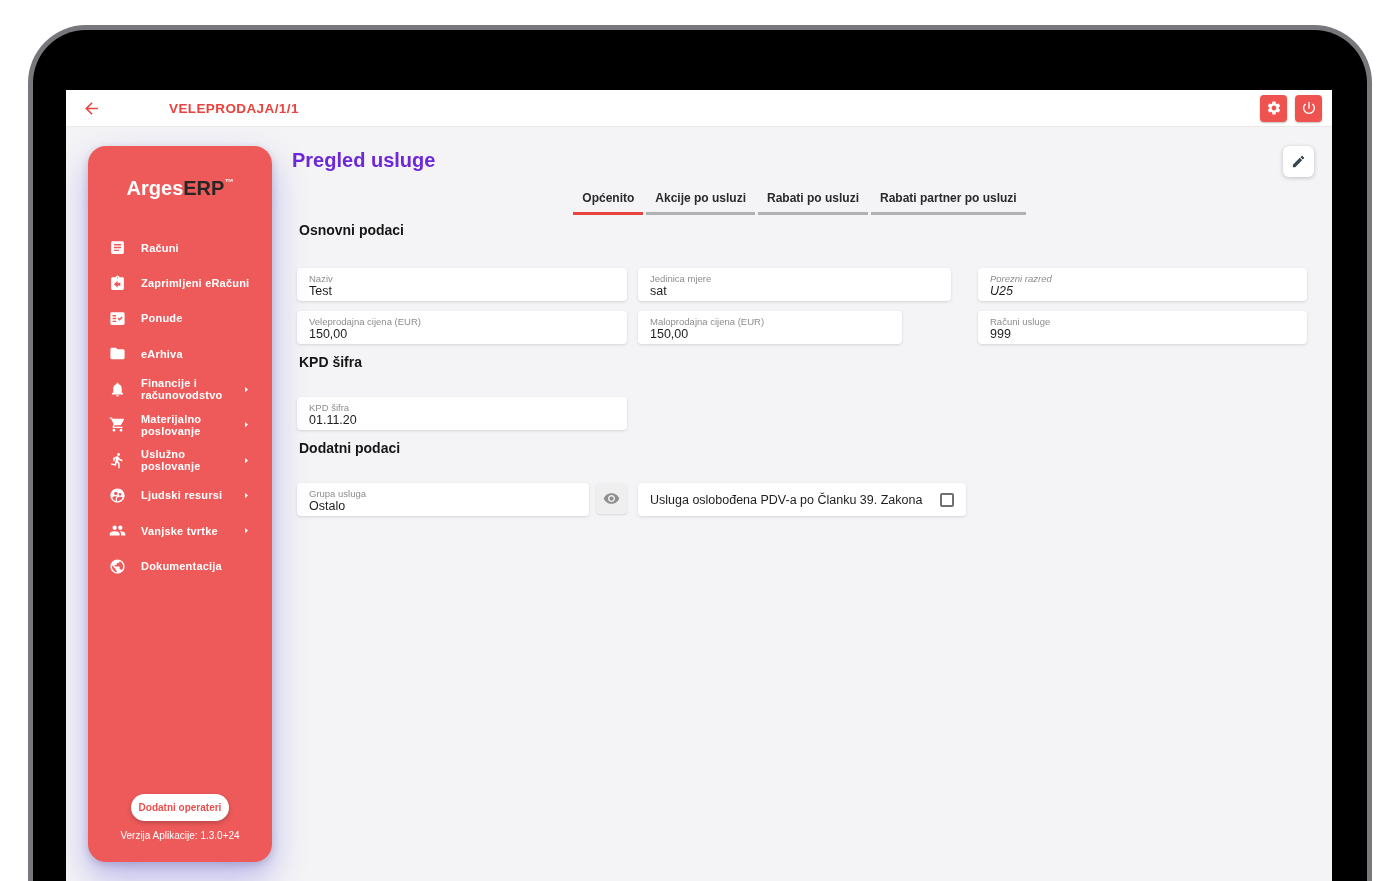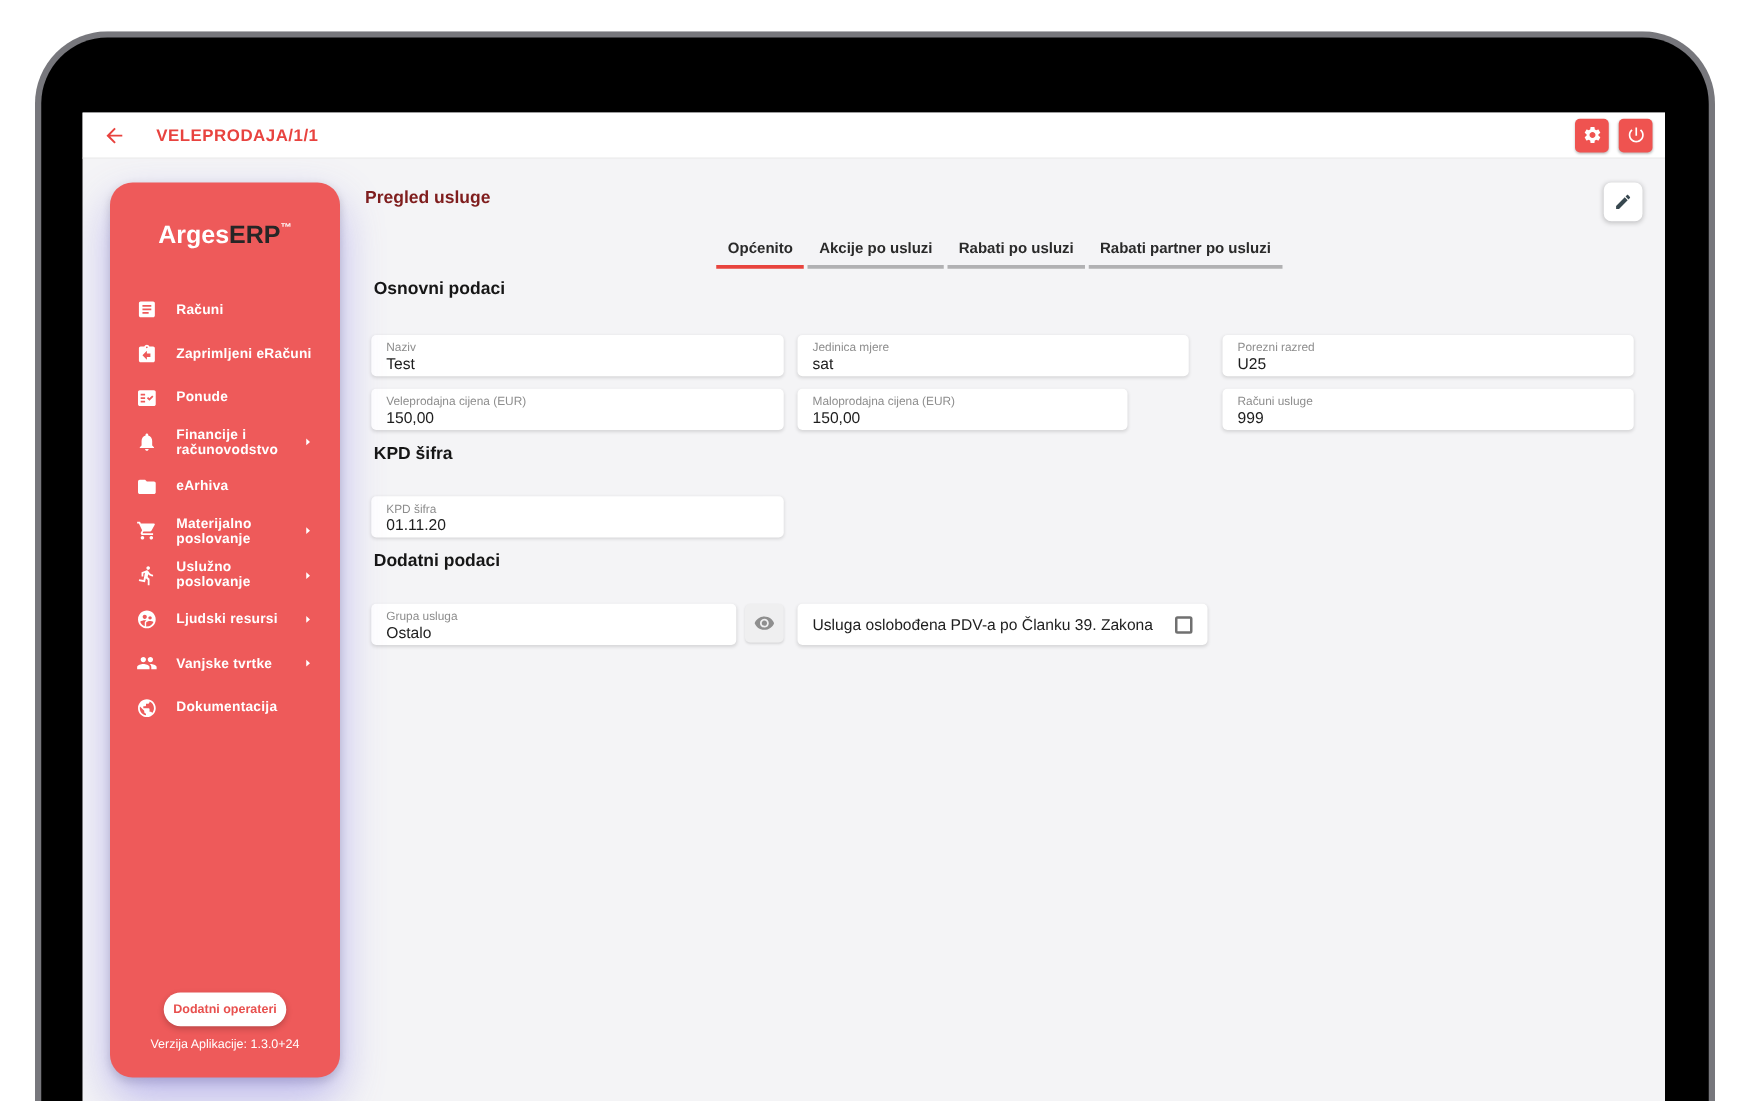--- a/index.html
+++ b/index.html
@@ -9,21 +9,21 @@
 
   
   .tablet { position:absolute; left:28px; top:25px; width:1344px; height:1000px;
             background:#000; border:5px solid #77777c; border-bottom:none;
             border-radius:58px 58px 0 0; }
   .screen { position:absolute; left:33px; top:60px; width:1266px; height:830px;
             background:#f4f4f6; overflow:hidden; }
 
   
   .topbar { position:absolute; left:0; top:0; width:1266px; height:37px; background:#fff;
-            border-bottom:1px solid #e9e9ea; display:flex; align-items:center; z-index:5; }
+            border-bottom:1px solid #e9e9ea; display:flex; align-items:center; z-index:5;gap:44px; }
   .back-btn { margin-left:14px; width:22px; height:22px; display:flex; align-items:center;
               justify-content:center; color:#e8433f; cursor:pointer; }
   .topbar-title { margin-left:23px; color:#e8433f; font-size:13.5px; font-weight:700;
                   letter-spacing:.4px; }
   .topbar-actions { margin-left:auto; margin-right:10px; display:flex; gap:8px; }
   .sq-btn { width:27px; height:27px; border-radius:4px; background:#ef5350; color:#fff;
             display:flex; align-items:center; justify-content:center;
             box-shadow:0 1px 2px rgba(0,0,0,.25); cursor:pointer; }
   .sq-btn svg { width:16px; height:16px; }
 
@@ -40,22 +40,22 @@
   .mi svg.ic { width:17px; height:17px; flex:none; margin-right:15px; }
   .mi svg.chev { width:9px; height:9px; margin-left:auto; flex:none; }
   .pill-btn { position:absolute; left:50%; transform:translateX(-50%); bottom:41px;
               width:98px; height:27px; background:#fff; border-radius:14px; color:#e8504e;
               font-size:10px; font-weight:700; display:flex; align-items:center;
               justify-content:center; box-shadow:0 2px 5px rgba(0,0,0,.22); cursor:pointer; }
   .version { position:absolute; bottom:21px; width:100%; text-align:center; font-size:10px;
              color:#fff; }
 
   
-  .page-title { position:absolute; left:226px; top:59px; font-size:14px; font-weight:700;
-                color:#7f1d1d; }
+  .page-title { position:absolute; left:226px; top:59px; font-size:20px; font-weight:700;
+                color:#6d28d9; }
   .edit-btn { position:absolute; left:1217px; top:56px; width:31px; height:31px;
               background:#fff; border-radius:6px; display:flex; align-items:center;
               justify-content:center; box-shadow:0 1px 4px rgba(0,0,0,.22); color:#37474f;
               cursor:pointer; }
   .edit-btn svg { width:15px; height:15px; }
 
   .tabs { position:absolute; left:226px; top:101px; width:1015px; display:flex;
           justify-content:center; }
   .tab { font-size:12px; font-weight:700; color:#2a2a2a; padding:0 9px 7px;
          border-bottom:3px solid #b1b1b3; margin:0 1.5px; white-space:nowrap;
@@ -131,33 +131,33 @@
 
         <div class="mi">
           <svg class="ic" viewBox="0 0 24 24" fill="#fff">
               <path d="M20 3H4c-1.1 0-2 .9-2 2v14c0 1.1.9 2 2 2h16c1.1 0 2-.9 2-2V5c0-1.1-.9-2-2-2zM10 17H5v-2h5v2zm0-4H5v-2h5v2zm0-4H5V7h5v2zm4.82 6L12 12.16l1.41-1.41 1.41 1.42L17.99 9l1.42 1.42L14.82 15z"></path>
             </svg>
           <span>Ponude</span>
         </div>
 
         <div class="mi">
           <svg class="ic" viewBox="0 0 24 24" fill="#fff">
+              <path d="M10 4H4c-1.1 0-1.99.9-1.99 2L2 18c0 1.1.9 2 2 2h16c1.1 0 2-.9 2-2V8c0-1.1-.9-2-2-2h-8l-2-2z"></path>
+            </svg>
+          <span>eArhiva</span>
+        </div>
+
+        <div class="mi">
+          <svg class="ic" viewBox="0 0 24 24" fill="#fff">
               <path d="M12 22c1.1 0 2-.9 2-2h-4c0 1.1.9 2 2 2zm6-6v-5c0-3.07-1.63-5.64-4.5-6.32V4c0-.83-.67-1.5-1.5-1.5s-1.5.67-1.5 1.5v.68C7.64 5.36 6 7.92 6 11v5l-2 2v1h16v-1l-2-2z"></path>
             </svg>
           <span>Financije i računovodstvo</span>
           <svg class="chev" viewBox="0 0 24 24" fill="#fff">
               <path d="M8 5l8 7-8 7z"></path>
             </svg>
-        </div>
-
-        <div class="mi">
-          <svg class="ic" viewBox="0 0 24 24" fill="#fff">
-              <path d="M10 4H4c-1.1 0-1.99.9-1.99 2L2 18c0 1.1.9 2 2 2h16c1.1 0 2-.9 2-2V8c0-1.1-.9-2-2-2h-8l-2-2z"></path>
-            </svg>
-          <span>eArhiva</span>
         </div>
 
         <div class="mi">
           <svg class="ic" viewBox="0 0 24 24" fill="#fff">
               <path d="M7 18c-1.1 0-1.99.9-1.99 2S5.9 22 7 22s2-.9 2-2-.9-2-2-2zM1 2v2h2l3.6 7.59-1.35 2.45c-.16.28-.25.61-.25.96 0 1.1.9 2 2 2h12v-2H7.42c-.14 0-.25-.11-.25-.25l.03-.12.9-1.63h7.45c.75 0 1.41-.41 1.75-1.03l3.58-6.49c.08-.14.12-.31.12-.48 0-.55-.45-1-1-1H5.21l-.94-2H1zm16 16c-1.1 0-1.99.9-1.99 2s.89 2 1.99 2 2-.9 2-2-.9-2-2-2z"></path>
             </svg>
           <span>Materijalno poslovanje</span>
           <svg class="chev" viewBox="0 0 24 24" fill="#fff">
               <path d="M8 5l8 7-8 7z"></path>
             </svg>
@@ -224,21 +224,21 @@
     <div class="section-h" style="left:233px; top:132px;">Osnovni podaci</div>
 
     <div class="card" style="left:231px; top:178px; width:330px;">
       <div class="lbl">Naziv</div>
       <div class="val">Test</div>
     </div>
     <div class="card" style="left:572px; top:178px; width:313px;">
       <div class="lbl">Jedinica mjere</div>
       <div class="val">sat</div>
     </div>
-    <div class="card" style="left:912px; top:178px; width:329px;">
+    <div class="card" style="left:912px; top:178px; width:329px;font-style:italic;">
       <div class="lbl">Porezni razred</div>
       <div class="val">U25</div>
     </div>
     <div class="card" style="left:231px; top:221px; width:330px;">
       <div class="lbl">Veleprodajna cijena (EUR)</div>
       <div class="val">150,00</div>
     </div>
     <div class="card" style="left:572px; top:221px; width:264px;">
       <div class="lbl">Maloprodajna cijena (EUR)</div>
       <div class="val">150,00</div>

